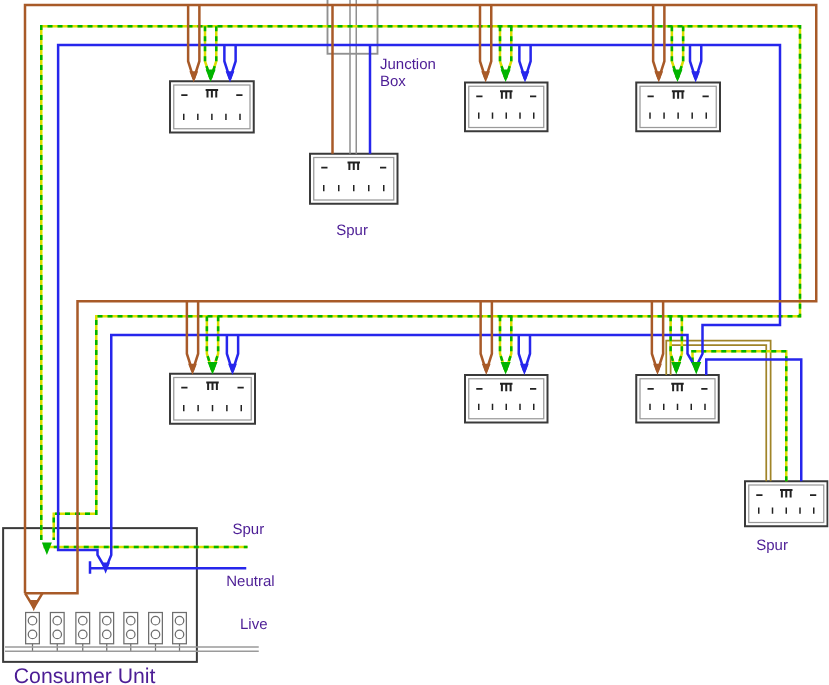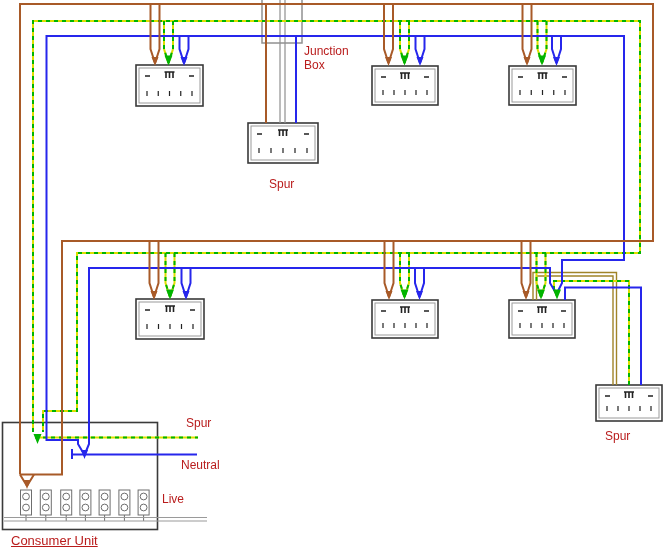--- a/index.html
+++ b/index.html
@@ -1,20 +1,20 @@
 <!DOCTYPE html>
 <html><head>
 <meta charset="utf-8">
 <style>
   html,body{margin:0;padding:0;background:#fff;}
   #stage{position:relative;width:663px;height:548px;background:#fff;overflow:hidden;
          font-family:"Liberation Sans", sans-serif;}
   #wires{position:absolute;left:0;top:0;}
-  .lbl{position:absolute;color:#b91c1c;font-size:12px;line-height:14px;white-space:nowrap;}
-  .lbl2{font-size:13px;text-decoration:underline;}
+  .lbl{position:absolute;color:#4c1d95;font-size:12px;line-height:14px;white-space:nowrap;}
+  .lbl2{font-size:17px;}
 </style>
 </head>
 <body>
 
 <div id="stage">
 
   <svg id="wires" width="663" height="548" viewBox="0 0 663 548">
 
     <g fill="none" stroke-width="1.5" stroke="#909090">
       <rect x="262" y="-6" width="40" height="49"></rect>
@@ -205,15 +205,15 @@
   </svg>
 
   <div class="lbl" style="left:304px;top:44px">
     <div>Junction</div>
     <div>Box</div>
   </div>
   <div class="lbl" style="left:269px;top:177px">Spur</div>
   <div class="lbl" style="left:605px;top:429px">Spur</div>
   <div class="lbl" style="left:186px;top:416px">Spur</div>
   <div class="lbl" style="left:181px;top:458px">Neutral</div>
-  <div class="lbl" style="left:162px;top:492px">Live</div>
+  <div class="lbl" style="left:192px;top:492px">Live</div>
   <div class="lbl lbl2" style="left:11px;top:534px">Consumer Unit</div>
 </div>
 
 </body></html>

